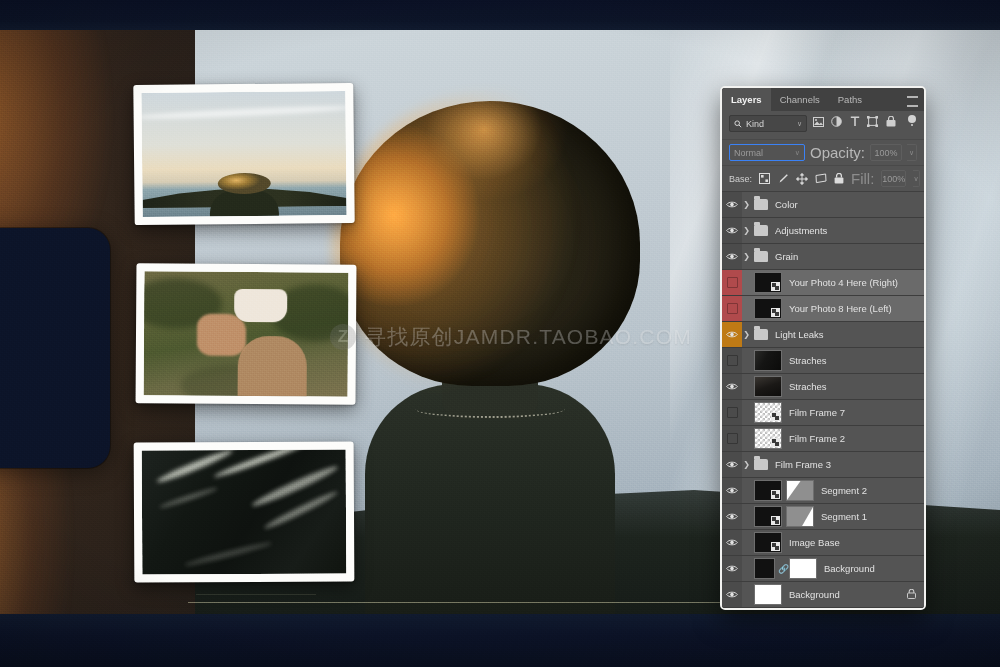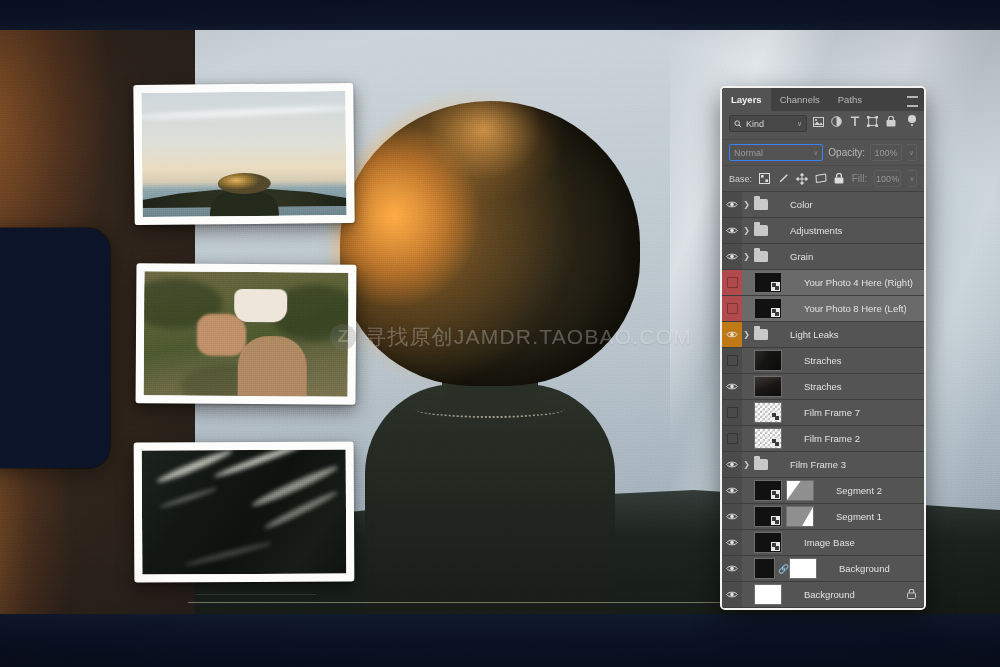--- a/index.html
+++ b/index.html
@@ -158,21 +158,21 @@
   .ficon{width:13px;height:13px;display:flex;align-items:center;justify-content:center;color:#cfcfcf;}
   .ficon svg{display:block;}
   #toggle-dot{width:8px;height:8px;border-radius:50%;background:#d2d2d2;margin-left:auto;margin-right:1px;
     box-shadow:0 6px 0 -3px #d2d2d2;}
 
   #blend-row{display:flex;align-items:center;gap:5px;padding:3px 7px;height:19px;background:#535353;
     border-top:1px solid #494949;}
   #blend-select{flex:1;background:#535353;border:1px solid #3b82f6;border-radius:2px;height:15px;
     display:flex;align-items:center;padding:0 4px;color:#9a9a9a;font-size:9px;position:relative;}
   #blend-select .chev{position:absolute;right:4px;font-size:7px;color:#868686;}
-  .opac-lbl{color:#b8b8b8;font-size:10px;white-space:nowrap;}
+  .opac-lbl{color:#b8b8b8;font-size:15px;white-space:nowrap;}
   .num-box{background:#535353;border:1px solid #5e5e5e;border-radius:2px;height:15px;width:30px;
     display:flex;align-items:center;justify-content:center;color:#9a9a9a;font-size:9px;}
   .num-chev{width:9px;height:15px;display:flex;align-items:center;justify-content:center;color:#8a8a8a;font-size:7px;
     border:1px solid #5e5e5e;border-left:none;border-radius:0 2px 2px 0;}
 
   #lock-row{display:flex;align-items:center;gap:7px;padding:3px 7px;height:19px;background:#535353;
     border-top:1px solid #494949;border-bottom:1px solid #3f3f3f;}
   #lock-row .lbl{color:#cfcfcf;font-size:9px;}
   .lkicon{width:12px;height:12px;display:flex;align-items:center;justify-content:center;color:#dcdcdc;}
 
@@ -184,21 +184,21 @@
   .eyecol.red{background:#b04a4c;}
   .eyecol.orange{background:#bf7a15;}
   .eye{width:12px;height:9px;}
   .eyebox{width:9px;height:9px;border:1px solid rgba(0,0,0,0.28);border-radius:1px;}
   .arrow{width:9px;flex:0 0 auto;color:#c9c9c9;font-size:8px;text-align:center;}
   .arrow.sp{visibility:hidden;}
   .thumb{width:26px;height:19px;flex:0 0 auto;margin-left:3px;border:1px solid #6e6e6e;position:relative;overflow:hidden;background:#111;}
   .thumb.mask{margin-left:4px;background:#9a9a9a;}
   .folder{width:14px;height:11px;flex:0 0 auto;margin-left:3px;background:#c9c9c9;border-radius:1px 2px 1px 1px;position:relative;}
   .folder:before{content:"";position:absolute;left:0;top:-3px;width:6px;height:3px;background:#c9c9c9;border-radius:1px 1px 0 0;}
-  .lname{margin-left:22px;font-size:9.5px;color:#e2e2e2;white-space:nowrap;overflow:hidden;}
+  .lname{margin-left:7px;font-size:9.5px;color:#e2e2e2;white-space:nowrap;overflow:hidden;}
   .lockico{margin-left:auto;margin-right:8px;color:#c8c8c8;}
   .linkico{width:9px;flex:0 0 auto;margin-left:3px;color:#cfcfcf;font-size:9px;text-align:center;}
 
   
   .so-badge{position:absolute;right:1px;bottom:1px;width:9px;height:9px;background:#e9e9e9;}
   .so-badge:before{content:"";position:absolute;left:1px;top:1px;width:4px;height:4px;background:#3a3a3a;}
   .so-badge:after{content:"";position:absolute;right:1px;bottom:1px;width:4px;height:4px;background:#3a3a3a;}
   .checker{position:absolute;inset:0;
     background-image:linear-gradient(45deg,#bfbfbf 25%,transparent 25%,transparent 75%,#bfbfbf 75%),
                      linear-gradient(45deg,#bfbfbf 25%,#fff 25%,#fff 75%,#bfbfbf 75%);

